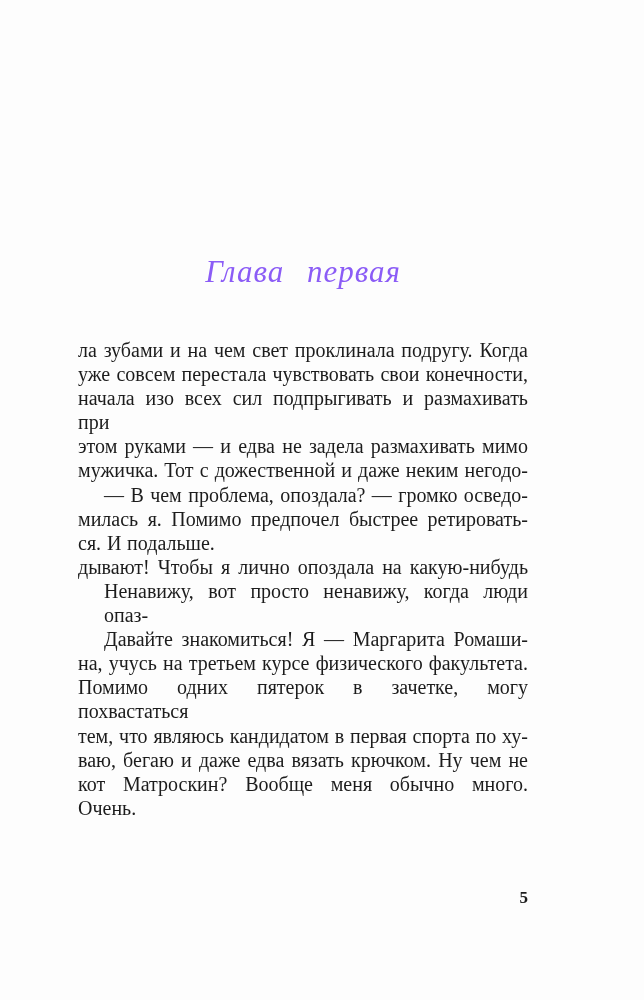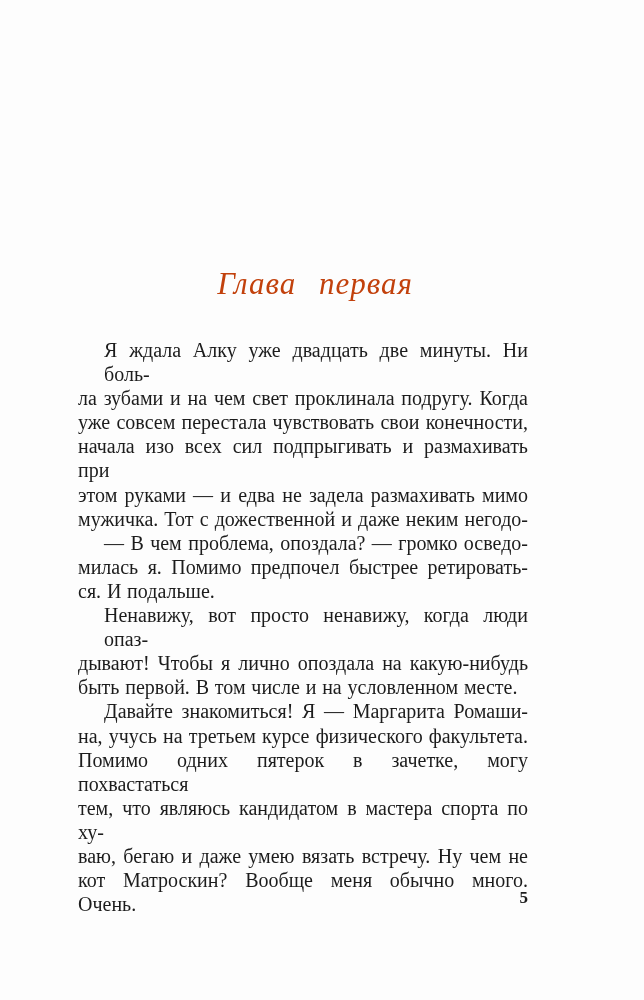--- a/index.html
+++ b/index.html
@@ -18,30 +18,30 @@
     width: 644px;
     height: 1000px;
     background: #fdfdfd;
     color: #1e1e1e;
   }
   .chapter-title {
     position: absolute;
     left: 78px;
     top: 250px;
     width: 450px;
-    margin: 12px;
+    margin: 0;
     text-align: center;
     font-family: "Liberation Serif", serif;
     font-style: italic;
     font-weight: 400;
     font-size: 31px;
     line-height: 44px;
     letter-spacing: 1px;
     word-spacing: 0.45em;
-    color: #c2410c;
+    color: #8b5cf6;
   }
   .body-text {
     position: absolute;
     left: 78px;
     top: 338px;
     width: 450px;
     font-size: 20px;
     line-height: 24.1px;
     color: #1c1c1c;
   }
@@ -72,41 +72,39 @@
   }
 </style>
 </head>
 <body>
 
 <div class="page">
   <h1 class="chapter-title">Глава первая</h1>
 
   <div class="body-text" id="body-text">
       <div class="para">
-        <div class="line first">Я ждала Алку уже двадцать две минуты. Ни боль-</div>
         <div class="line">ла зубами и на чем свет проклинала подругу. Когда</div>
         <div class="line">уже совсем перестала чувствовать свои конечности,</div>
         <div class="line">начала изо всех сил подпрыгивать и размахивать при</div>
         <div class="line">этом руками — и едва не задела размахивать мимо</div>
         <div class="line">мужичка. Тот с дожественной и даже неким негодо-</div>
       </div>
       <div class="para">
         <div class="line first">— В чем проблема, опоздала? — громко осведо-</div>
         <div class="line">милась я. Помимо предпочел быстрее ретировать-</div>
         <div class="line last">ся. И подальше.</div>
       </div>
       <div class="para">
+        <div class="line">дывают! Чтобы я лично опоздала на какую-нибудь</div>
         <div class="line first">Ненавижу, вот просто ненавижу, когда люди опаз-</div>
-        <div class="line">дывают! Чтобы я лично опоздала на какую-нибудь</div>
-        <div class="line last">быть первой. В том числе и на условленном месте.</div>
       </div>
       <div class="para">
         <div class="line first">Давайте знакомиться! Я — Маргарита Ромаши-</div>
         <div class="line">на, учусь на третьем курсе физического факультета.</div>
         <div class="line">Помимо одних пятерок в зачетке, могу похвастаться</div>
-        <div class="line">тем, что являюсь кандидатом в мастера спорта по ху-</div>
-        <div class="line">ваю, бегаю и даже умею вязать встречу. Ну чем не</div>
+        <div class="line">тем, что являюсь кандидатом в первая спорта по ху-</div>
+        <div class="line">ваю, бегаю и даже едва вязать крючком. Ну чем не</div>
         <div class="line last">кот Матроскин? Вообще меня обычно много. Очень.</div>
       </div>
     </div>
 
   <div class="page-number">5</div>
 </div>
 
 </body></html>

